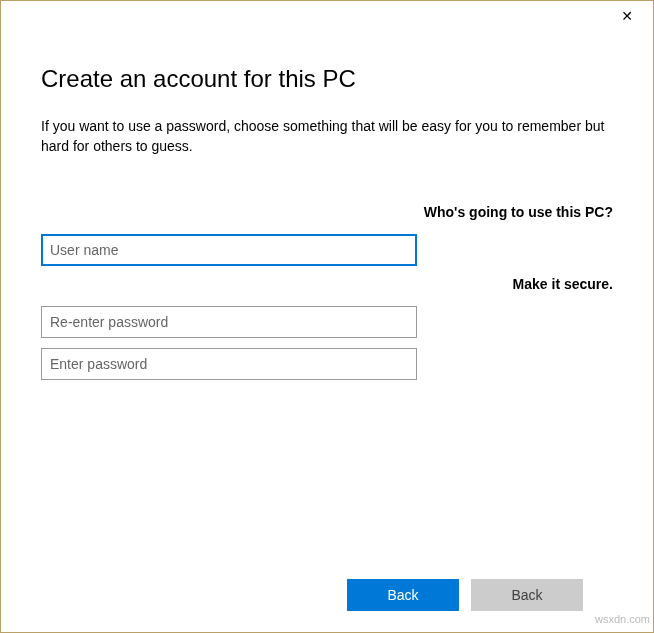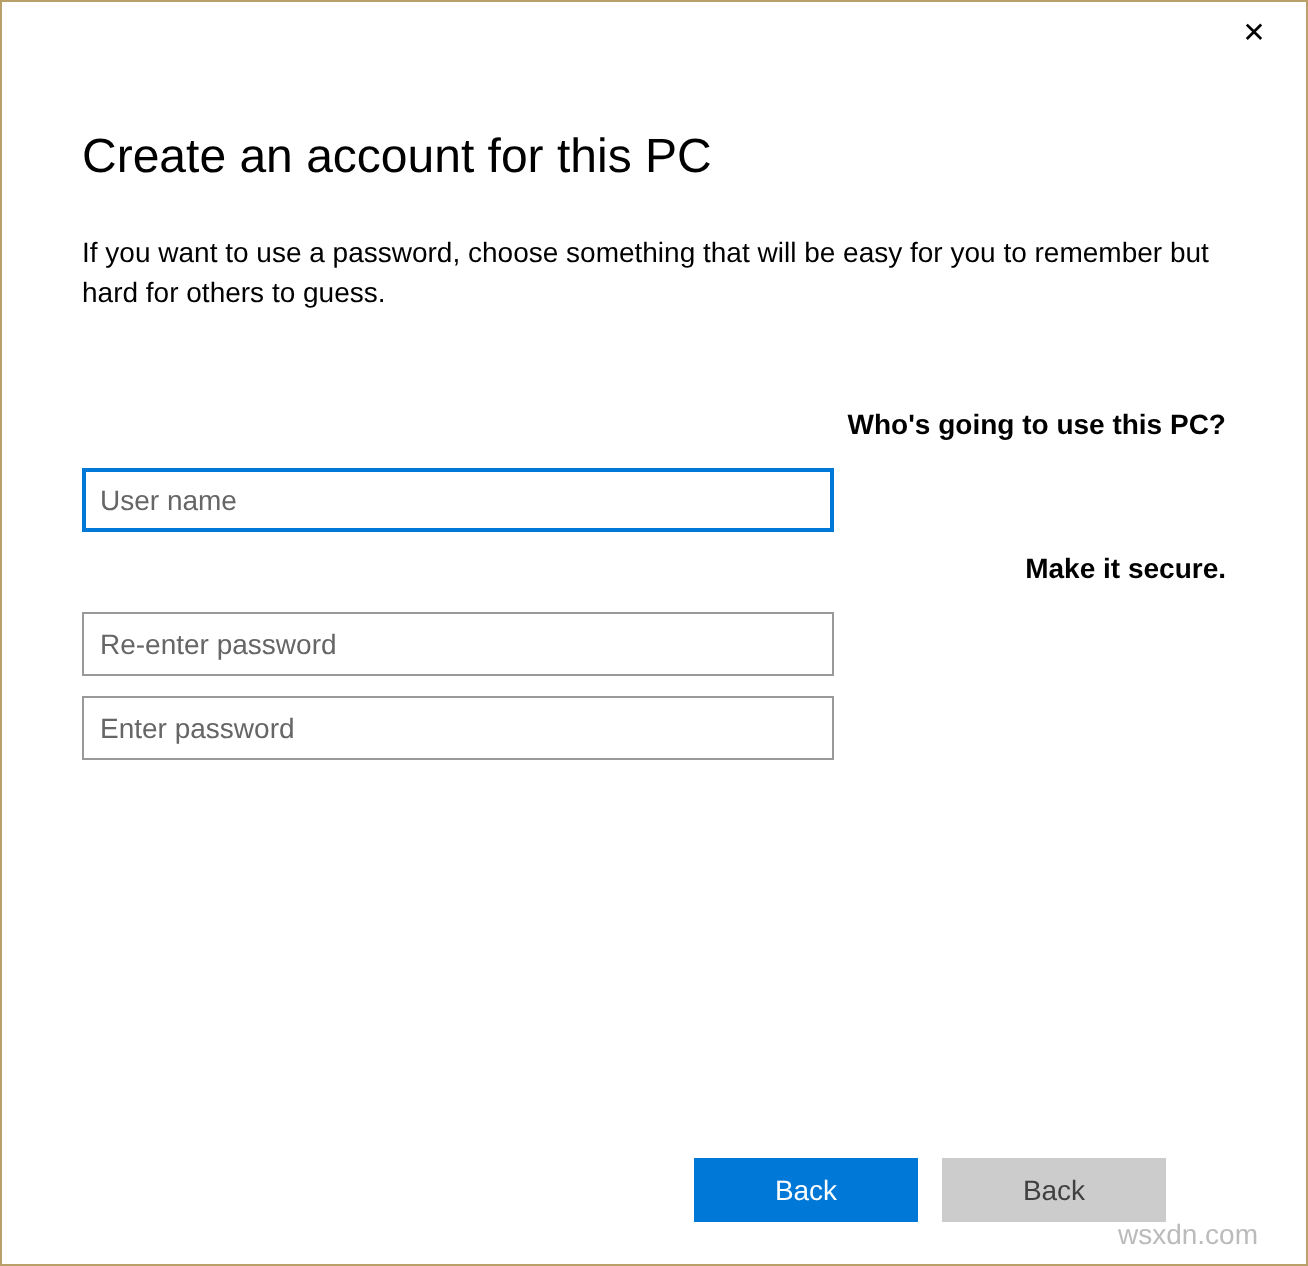--- a/index.html
+++ b/index.html
@@ -96,22 +96,22 @@
       border: none;
       font-size: 14px;
       font-family: inherit;
       cursor: pointer;
     }
     .btn-primary { background: #0078d7; color: #fff; }
     .btn-secondary { background: #cccccc; color: #404040; }
     .watermark {
       position: absolute;
       bottom: 8px;
-      right: 25px;
-      font-size: 14px;
+      right: 4px;
+      font-size: 11px;
       color: #bbb;
       margin-left: 44px;
     }
   </style>
 </head>
 <body>
 
 <div class="window">
   <div class="titlebar">
     <div class="close-btn">✕</div>

